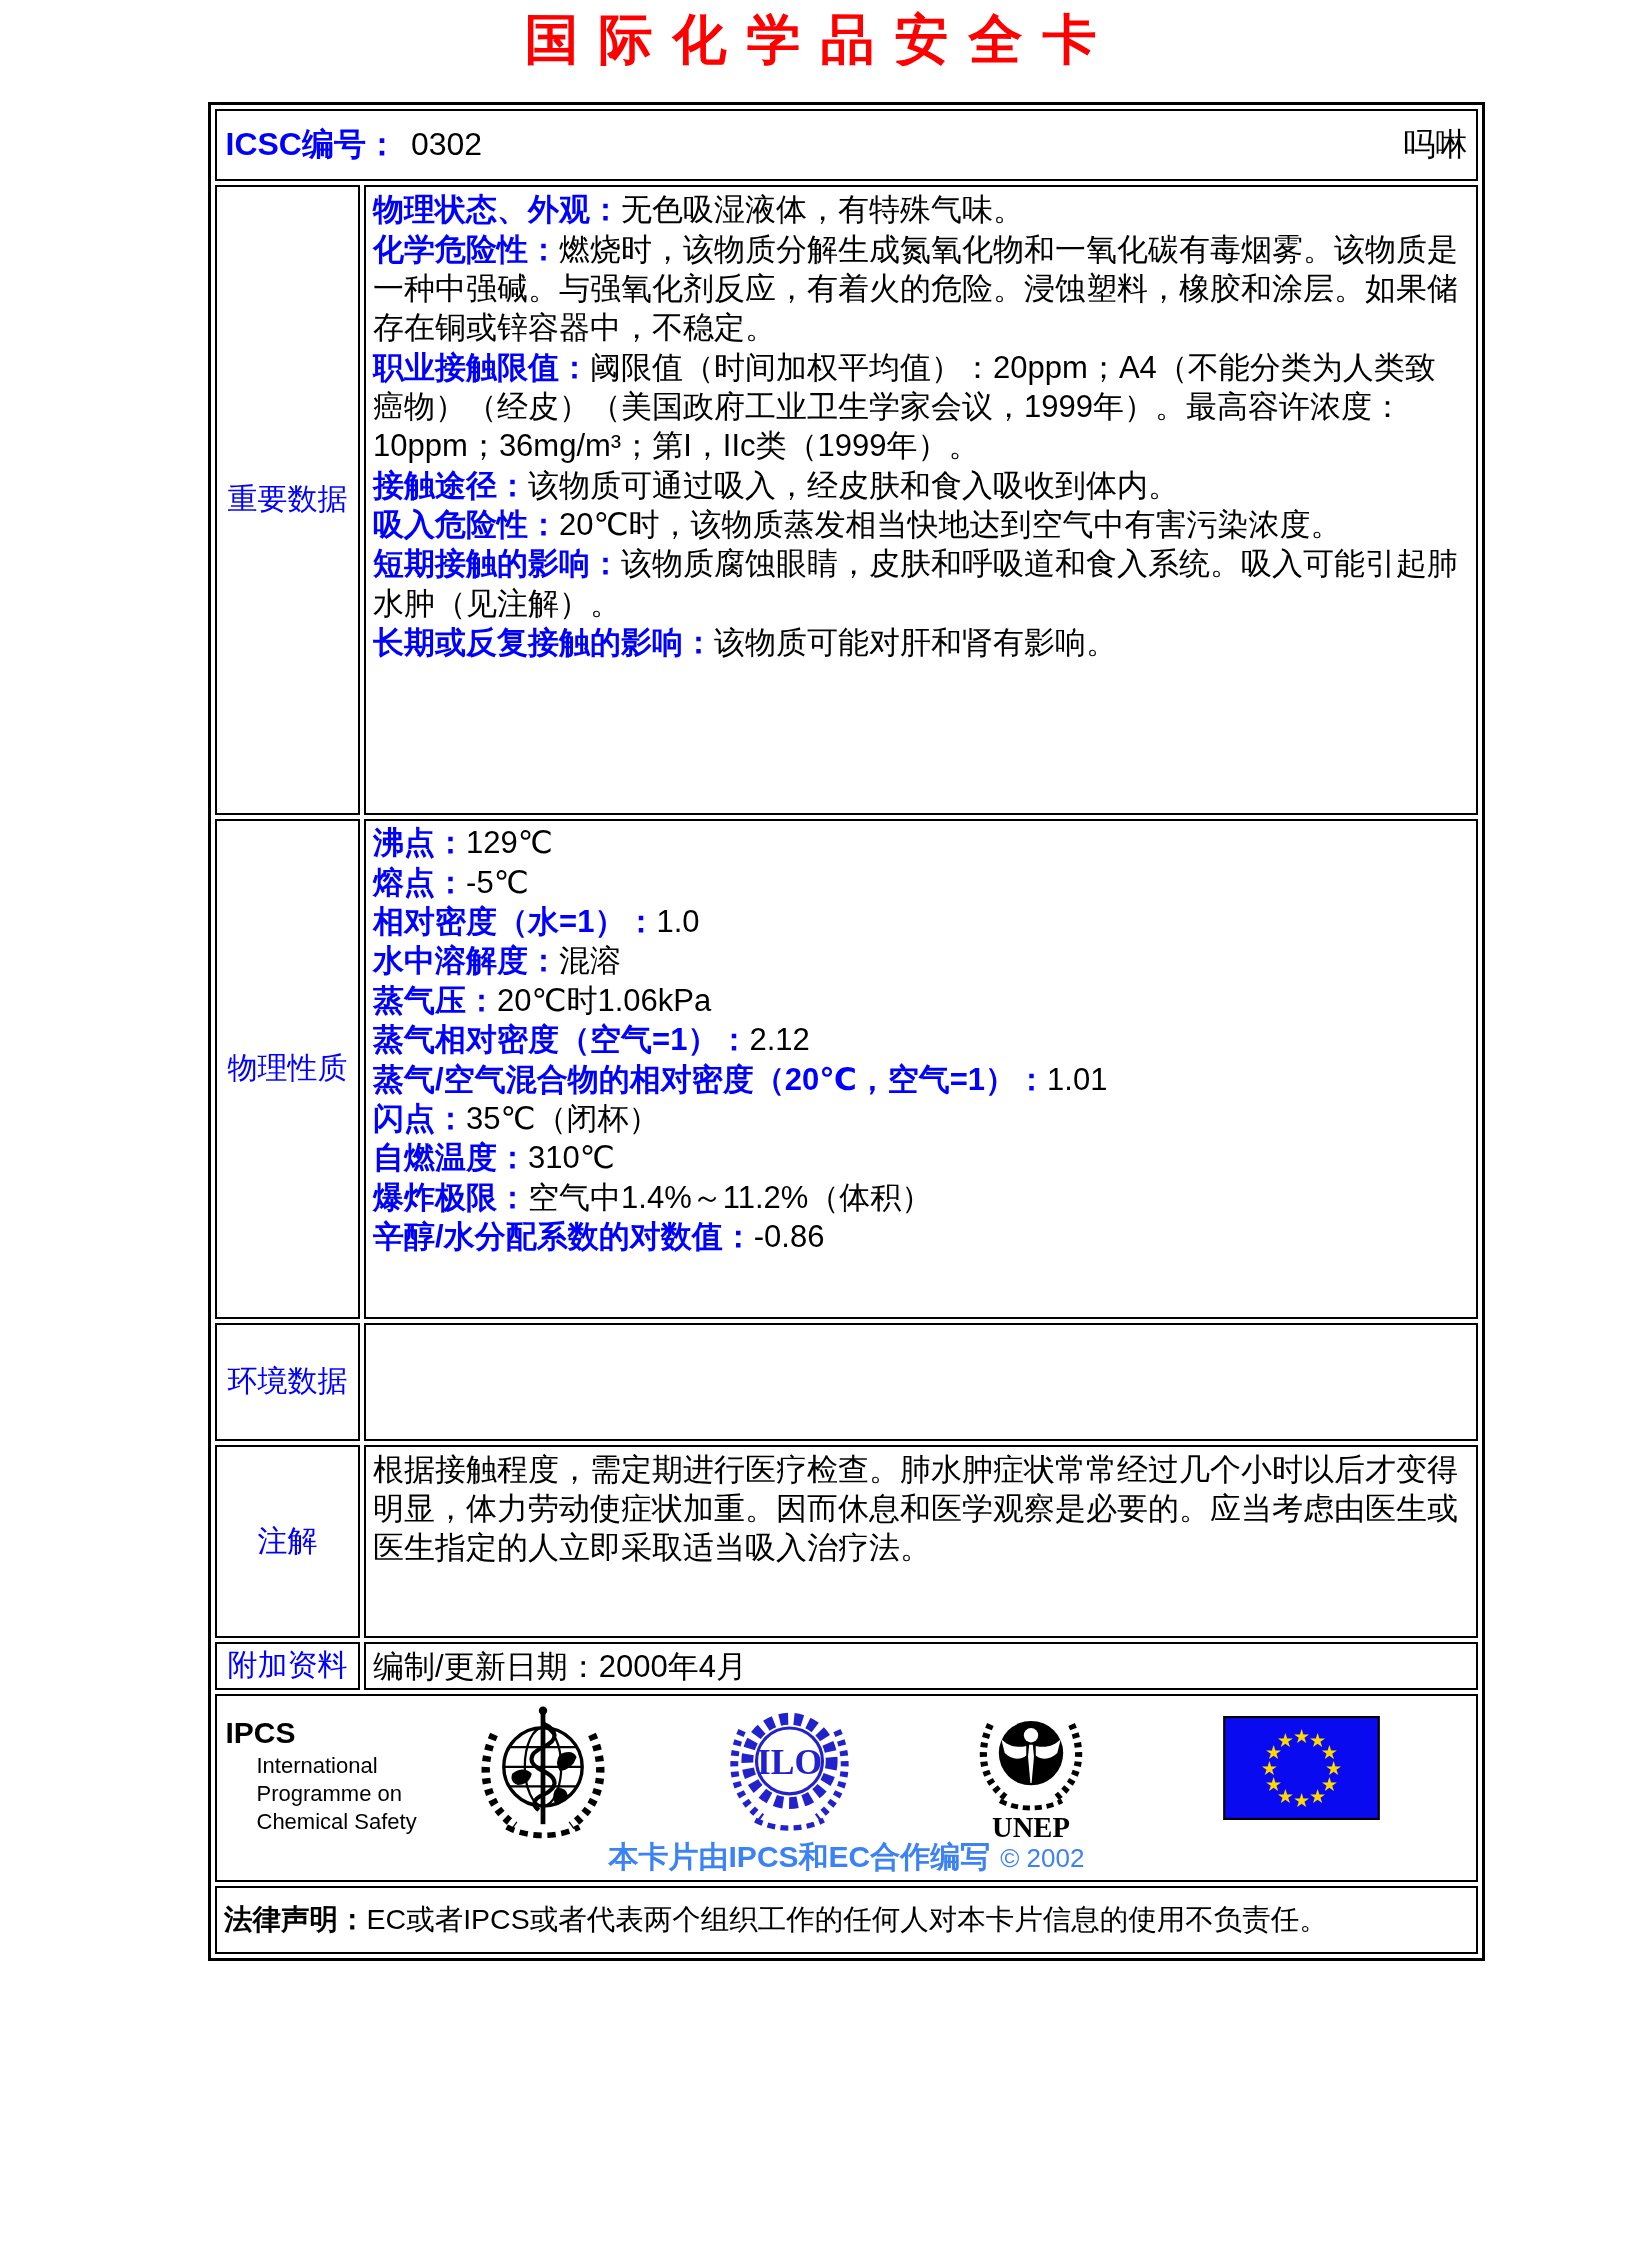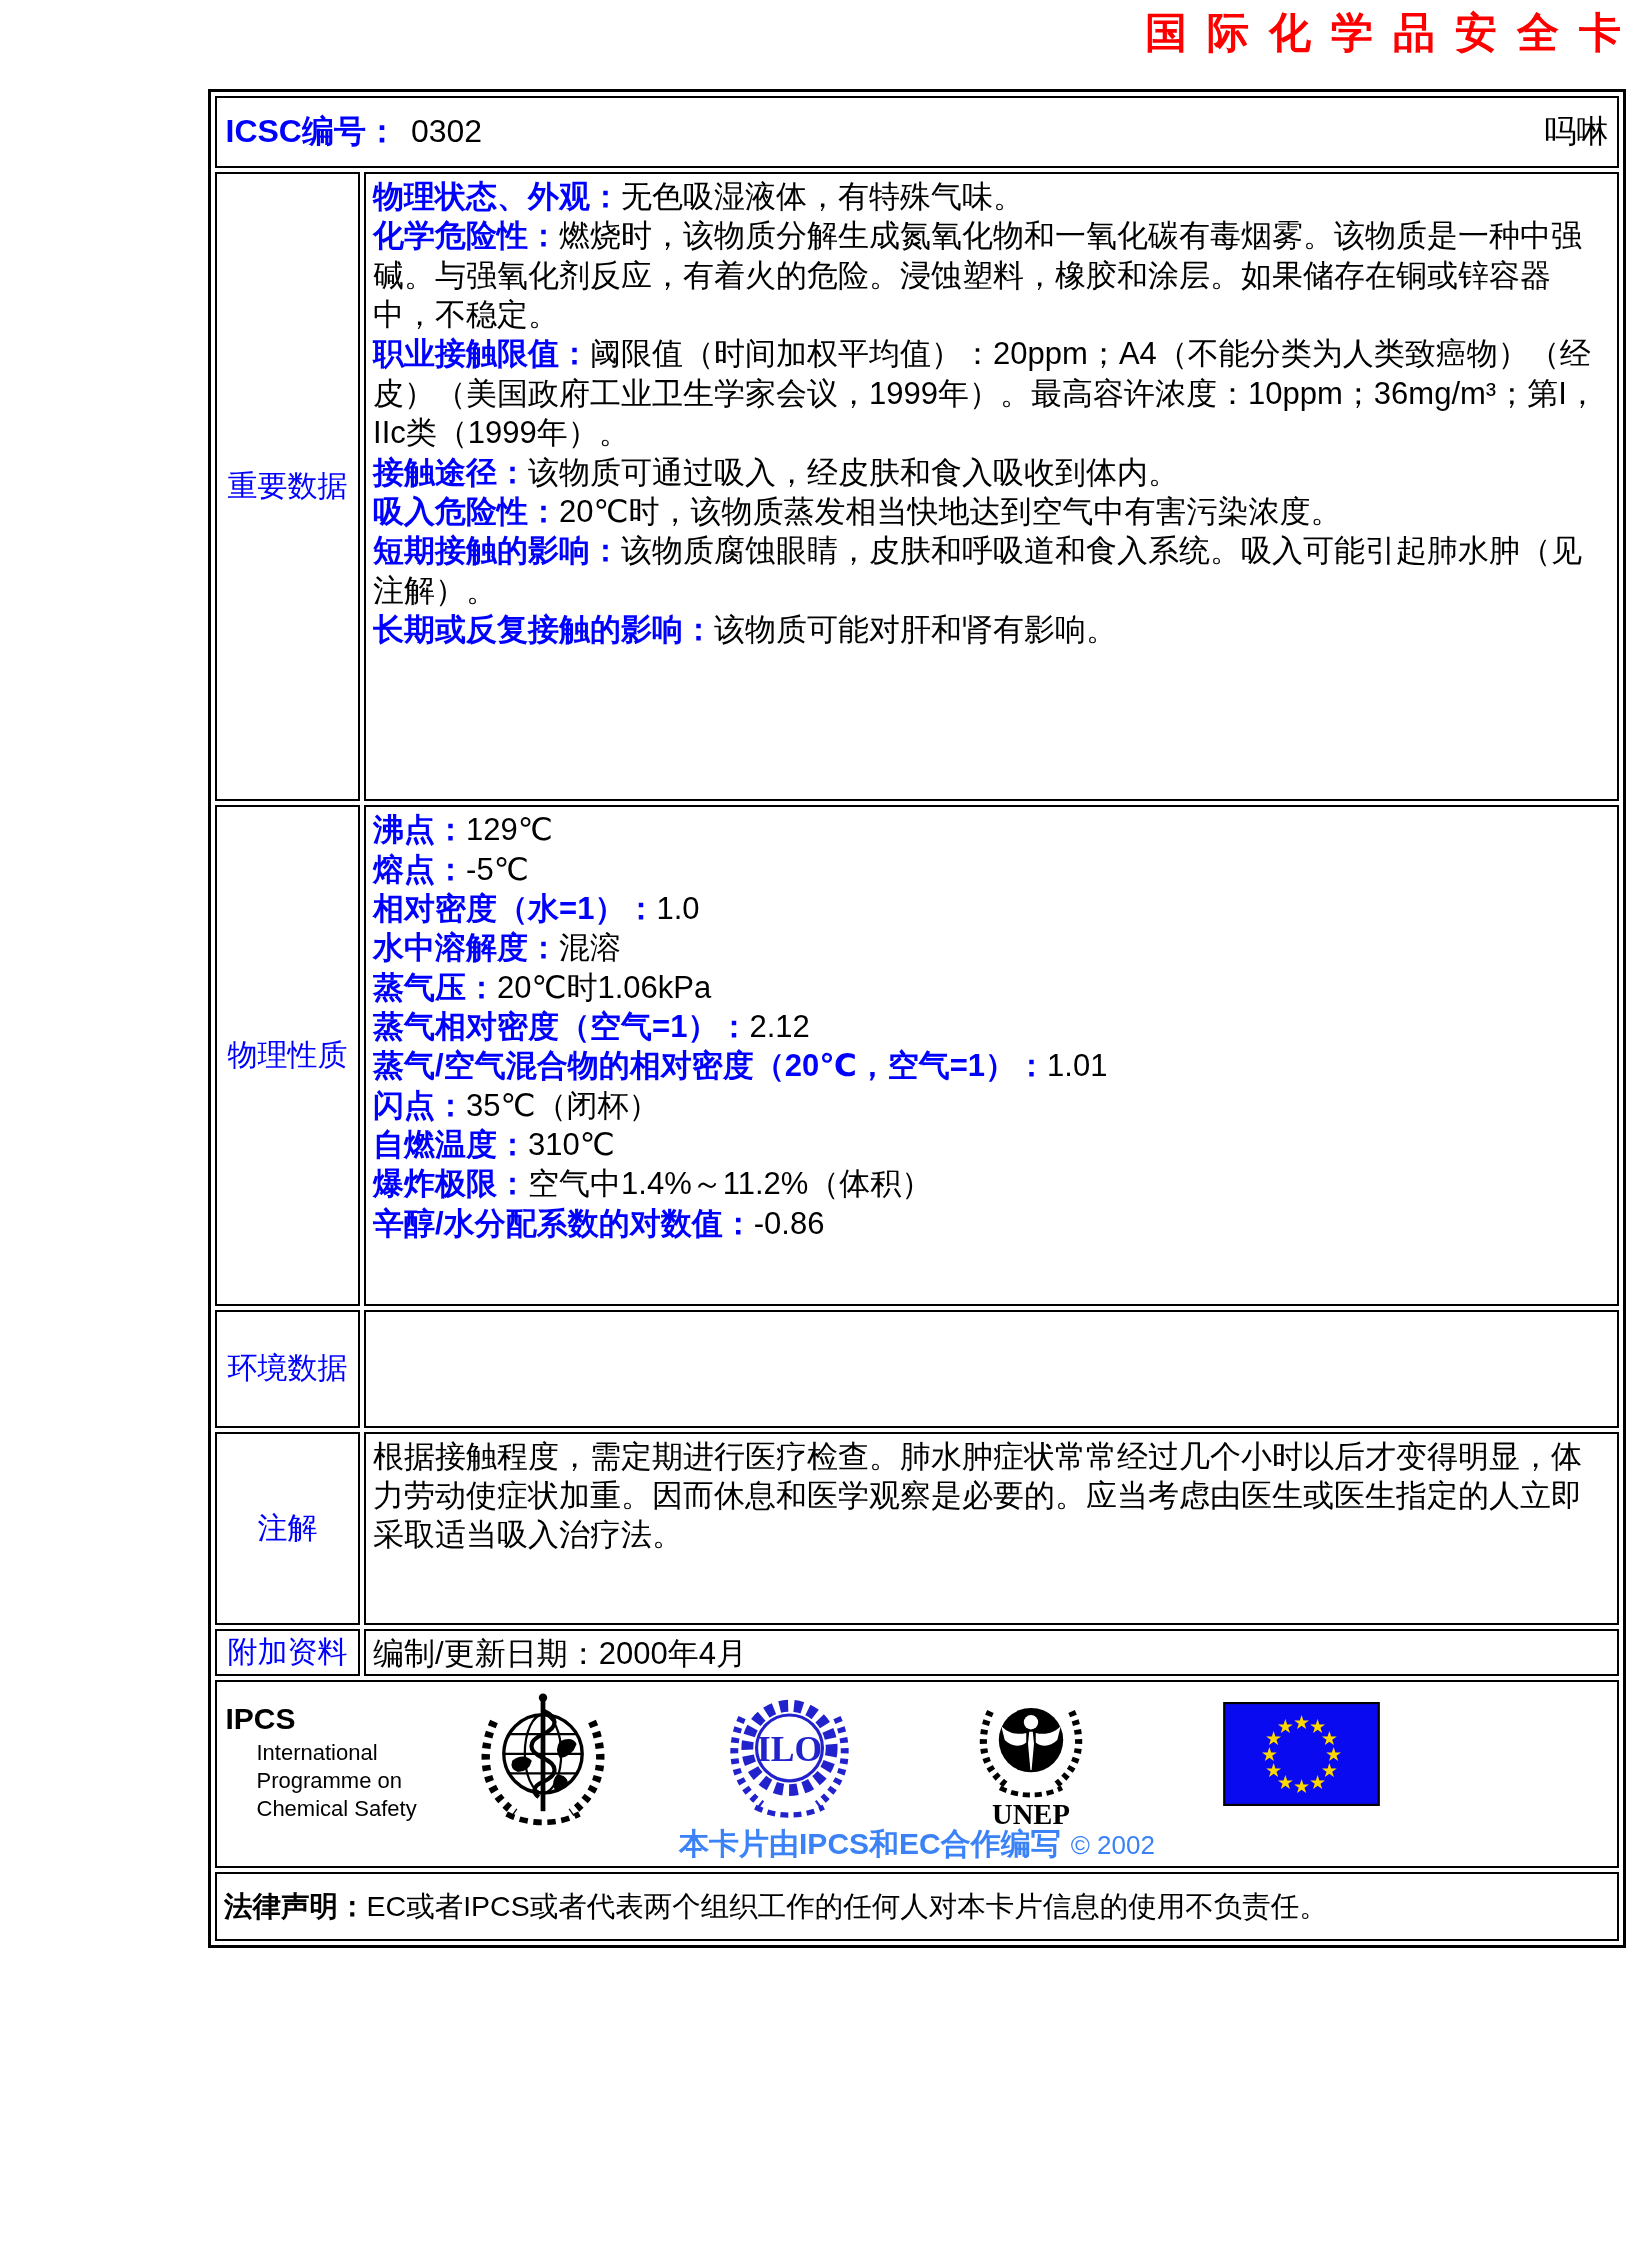--- a/index.html
+++ b/index.html
@@ -2,25 +2,25 @@
 <html style="font-size:11.4px"><head>
 <meta charset="utf-8">
 <style>
   html,body{margin:0;padding:0;}
   body{
     width:1641px;height:2261px;background:#ffffff;color:#000;
     font-family:"Liberation Sans","DejaVu Sans",sans-serif;
     position:relative;
   }
   .page-title{
-    margin:10px 0 0;text-align:right;color:#ff0000;font-weight:bold;
-    font-size:42px;letter-spacing:20px;line-height:1.1;
+    margin:10px 0 0;text-align:center;color:#ff0000;font-weight:bold;
+    font-size:54px;letter-spacing:20px;line-height:1.1;
   }
   table.card{
-    margin:33px 0 0 208px;width:1418px;table-layout:fixed;
+    margin:33px 0 0 208px;width:1277px;table-layout:fixed;
     border:3.6px solid #000;border-collapse:separate;border-spacing:4.3px;background:#fff;
   }
   td{border:2.1px solid #000;vertical-align:top;background:#fff;}
   td.row-label{
     text-align:center;vertical-align:middle;color:#0000ff;font-size:30px;padding:0 0;
   }
   td.cell-content{padding:2.8px 10px 1.4px 7.1px;font-size:31px;line-height:1.27;}
   .kv-line{display:block;}
   .kv-label{color:#0000ff;font-weight:bold;}
   .kv-text{color:#000;}

